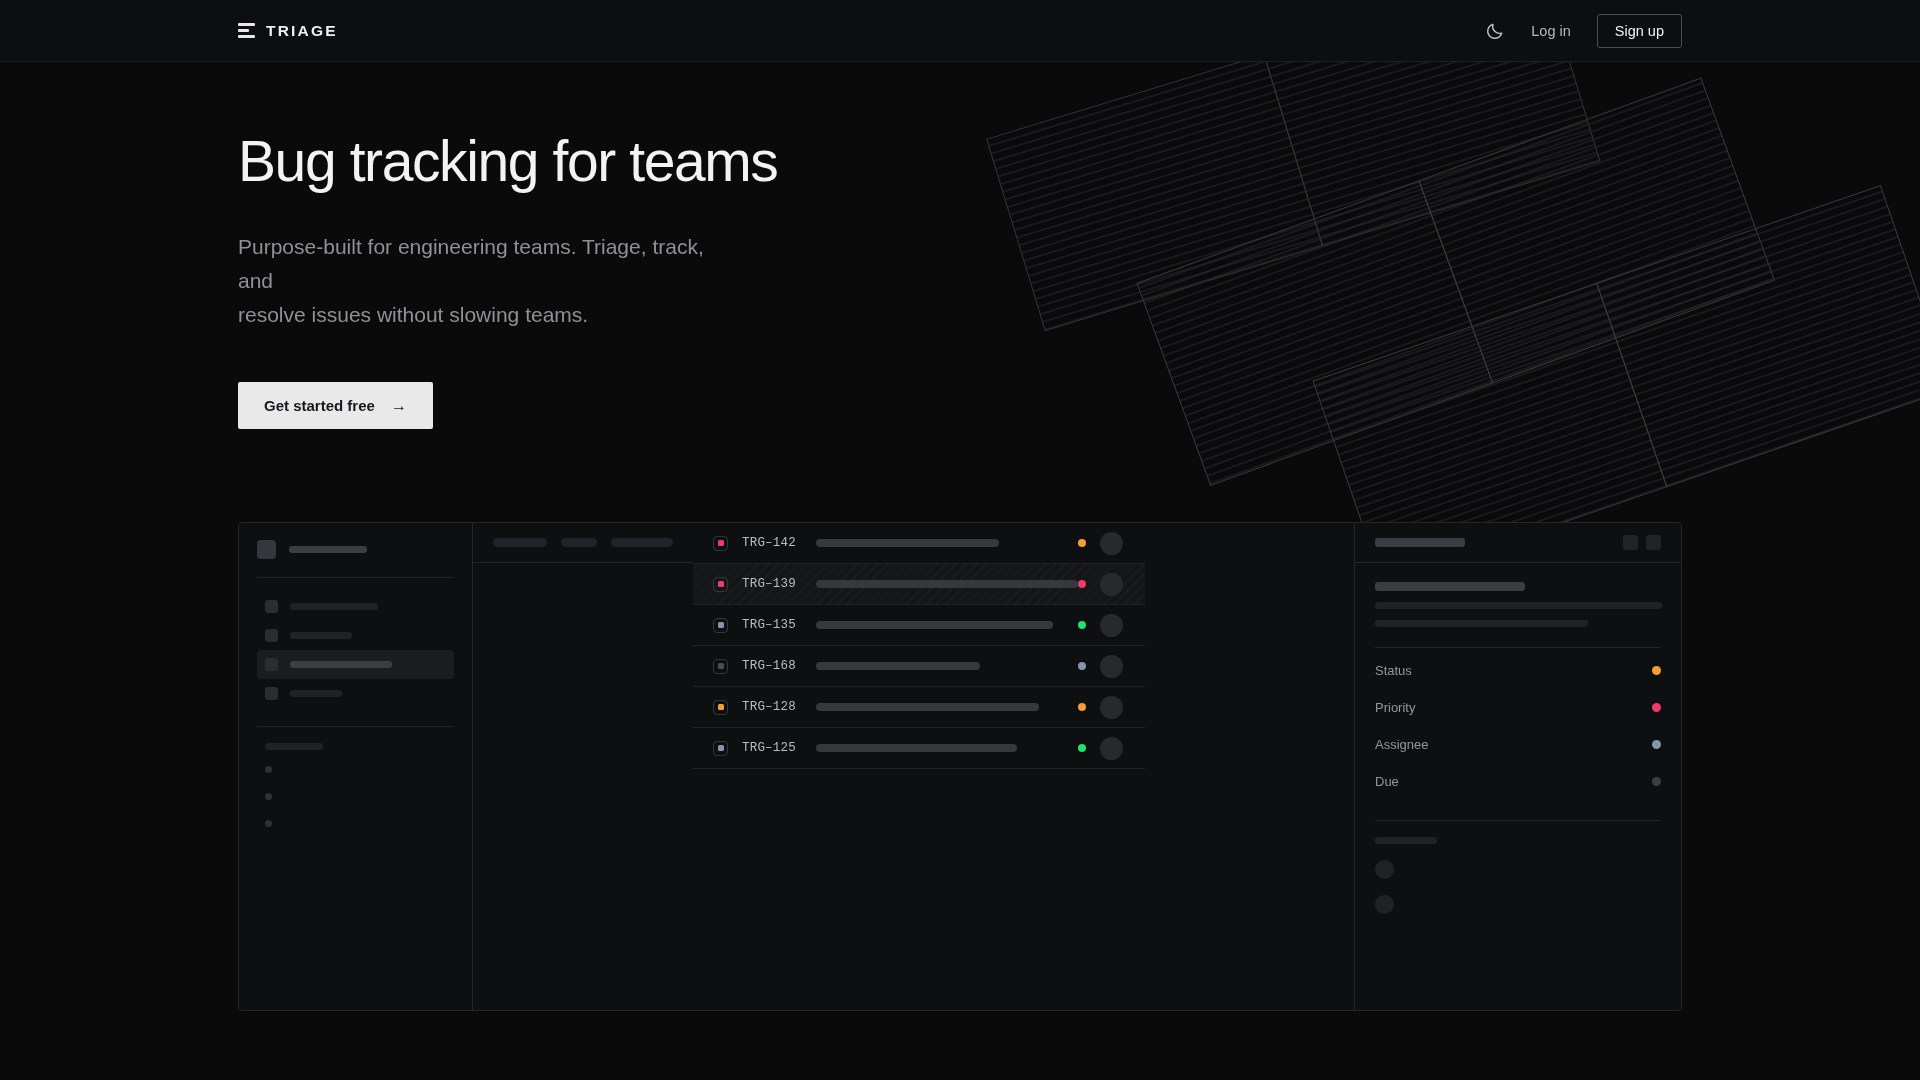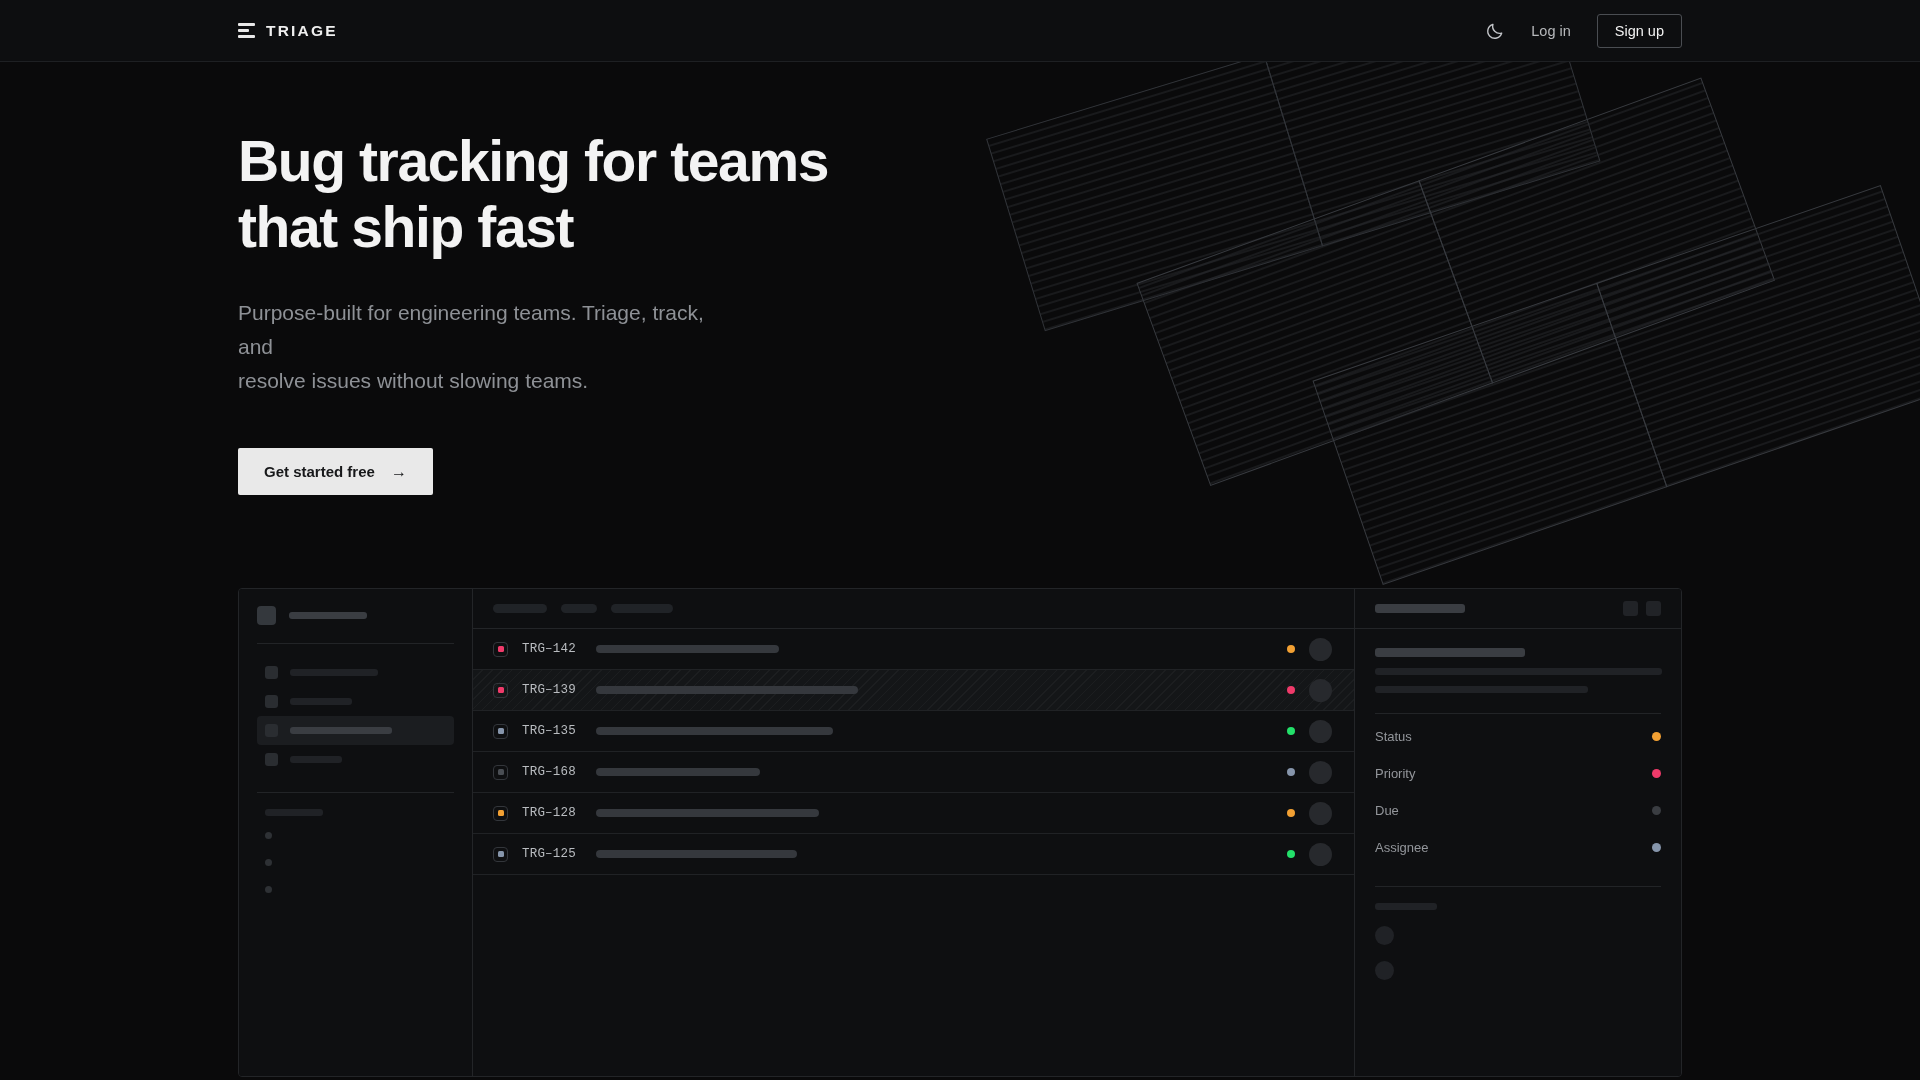--- a/index.html
+++ b/index.html
@@ -97,21 +97,21 @@
   
   .hero {
     position: relative;
     z-index: 3;
     padding: 66px 238px 0 238px;
   }
   .hero-title {
     color: #f3f3f3;
     font-size: 57px;
     line-height: 1.16;
-    font-weight: bold;
+    font-weight: normal;
     letter-spacing: -1.4px;
     max-width: 720px;
   }
   .hero-sub {
     margin-top: 36px;
     color: #8e9196;
     font-size: 21px;
     line-height: 1.62;
     max-width: 470px;
   }
@@ -160,21 +160,21 @@
   .ms-divider { height: 1px; background: #222427; margin: 18px 0 14px 0; }
   .ms-item {
     display: flex; align-items: center; gap: 12px;
     padding: 8px 8px; border-radius: 4px; cursor: pointer;
   }
   .ms-item.active { background: #1b1d20; }
   .ms-dot-sq { width: 13px; height: 13px; border-radius: 3px; background: #2a2d31; flex: 0 0 13px; }
   .ms-sub-dot { width: 7px; height: 7px; border-radius: 50%; background: #2e3135; }
   .ms-sub-row { display: flex; align-items: center; padding: 10px 8px; }
 
-  .mock-main { flex: 1; display: flex; flex-direction: column; background: #0e0f11; }
+  .mock-main { flex: 1; display: flex; background: #0e0f11; }
   .mock-toolbar {
     height: 40px;
     border-bottom: 1px solid #232528;
     display: flex; align-items: center; gap: 14px;
     padding: 0 20px;
   }
   .pill { height: 9px; border-radius: 5px; background: #202327; }
 
   .mock-list { display: flex; flex-direction: column; }
   .row {
@@ -274,21 +274,20 @@
         <path d="M20 14.5A8.5 8.5 0 0 1 9.5 4 8.5 8.5 0 1 0 20 14.5z"></path>
       </svg>
       <a class="login-link" href="#">Log in</a>
       <button class="signup-btn">Sign up</button>
     </div>
   </div>
 
   <div class="hero">
     <h1 class="hero-title">
       <span>Bug tracking for teams</span><br>
-      <span>that ship fast</span>
     </h1>
     <p class="hero-sub">
       <span>Purpose-built for engineering teams. Triage, track, and</span><br>
       <span>resolve issues without slowing teams.</span>
     </p>
     <button class="cta">
       <span>Get started free</span>
       <span class="arrow">→</span>
     </button>
   </div>
@@ -428,26 +427,26 @@
         <div id="detail-fields">
             <div class="md-field">
               <span class="md-label">Status</span>
               <span class="md-val-dot" style="background:#f2a033"></span>
             </div>
             <div class="md-field">
               <span class="md-label">Priority</span>
               <span class="md-val-dot" style="background:#ef3a6a"></span>
             </div>
             <div class="md-field">
+              <span class="md-label">Assignee</span>
+              <span class="md-val-dot" style="background:#8695ab"></span>
+            </div>
+            <div class="md-field">
               <span class="md-label">Due</span>
               <span class="md-val-dot" style="background:#3a3d42"></span>
-            </div>
-            <div class="md-field">
-              <span class="md-label">Assignee</span>
-              <span class="md-val-dot" style="background:#8695ab"></span>
             </div>
           </div>
         <div class="md-sep"></div>
         <div style="margin-top:16px">
           <span class="sk sk-dim" style="width:62px"></span>
         </div>
         <div class="md-foot-av"></div>
         <div class="md-foot-av"></div>
       </div>
     </div>

